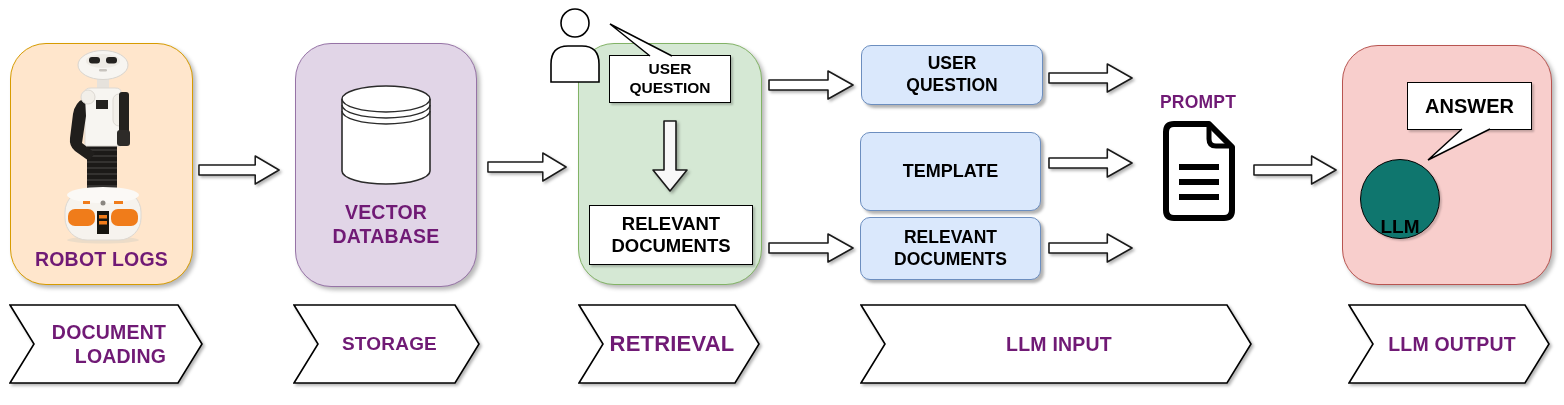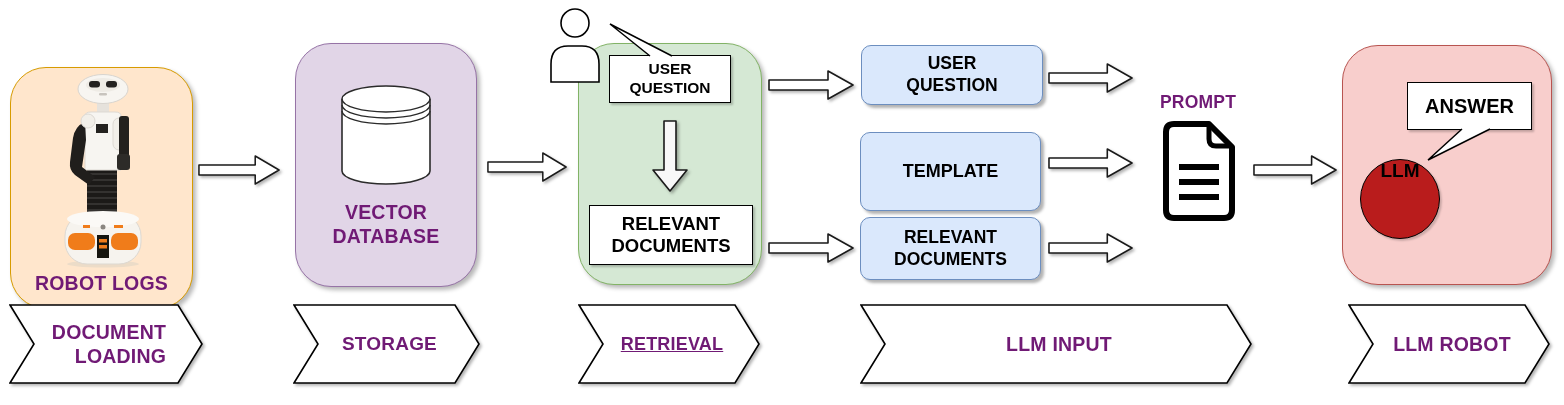--- a/index.html
+++ b/index.html
@@ -5,21 +5,21 @@
   html,body { margin:0; padding:0; background:#ffffff; }
   .canvas {
     position:relative; width:1564px; height:405px; background:#ffffff;
     font-family:"Liberation Sans", sans-serif; overflow:hidden; color:#000;
   }
   .abs { position:absolute; }
   .panel {
     position:absolute; border-radius:36px; border:1.6px solid;
     box-shadow:3px 3px 4px rgba(0,0,0,.28); box-sizing:border-box;
   }
-  .panel.orange { background:#FFE6CC; border-color:#D79B00;margin-top:24px; }
+  .panel.orange { background:#FFE6CC; border-color:#D79B00; }
   .panel.purple { background:#E1D5E7; border-color:#9673A6; }
   .panel.green  { background:#D5E8D4; border-color:#82B366; }
   .panel.pink   { background:#F8CECC; border-color:#B85450; }
   .lbl {
     position:absolute; display:flex; align-items:center; justify-content:center;
     text-align:center; font-weight:bold; white-space:pre-line; line-height:1.25;
     letter-spacing:.2px; color:#701a75;
   }
   .wbox {
     position:absolute; background:#ffffff; border:1.7px solid #000;
@@ -27,22 +27,22 @@
     justify-content:center; text-align:center; font-weight:bold;
     white-space:pre-line; line-height:1.2; box-sizing:border-box;
   }
   .bluebox {
     position:absolute; background:#DAE8FC; border:1.7px solid #6C8EBF;
     border-radius:10px; box-shadow:3px 3px 3px rgba(0,0,0,.3);
     display:flex; align-items:center; justify-content:center; text-align:center;
     font-weight:bold; white-space:pre-line; line-height:1.25; box-sizing:border-box;
   }
   .circle {
-    position:absolute; background:#b91c1c; border:1.7px solid #000; border-radius:50%;
-    box-shadow:2px 2px 2px rgba(0,0,0,.18); display:flex; align-items:flex-start;
+    position:absolute; background:#0f766e; border:1.7px solid #000; border-radius:50%;
+    box-shadow:2px 2px 2px rgba(0,0,0,.18); display:flex; align-items:flex-end;
     justify-content:center; font-weight:bold; box-sizing:border-box;
   }
   .banner { position:absolute; }
   .sh { filter:drop-shadow(2.5px 2.5px 1.5px rgba(0,0,0,.3)); }
   svg { display:block; }
 </style>
 </head>
 <body>
 
 <div class="canvas">
@@ -204,30 +204,30 @@
     <svg class="sh" width="187" height="80" viewBox="0 0 187 80">
       <path d="M1 1 L162 1 L186 40 L162 79 L1 79 L25 40 Z" fill="#ffffff" stroke="#000000" stroke-width="1.6"></path>
     </svg>
     <div class="lbl" style="left:14px;right:8px;top:0;bottom:0;font-size:19px;">STORAGE</div>
   </div>
 
   <div class="banner" style="left:578px;top:304px;width:182px;height:80px;">
     <svg class="sh" width="182" height="80" viewBox="0 0 182 80">
       <path d="M1 1 L157 1 L181 40 L157 79 L1 79 L25 40 Z" fill="#ffffff" stroke="#000000" stroke-width="1.6"></path>
     </svg>
-    <div class="lbl" style="left:14px;right:8px;top:0;bottom:0;font-size:18px;text-decoration:underline;">RETRIEVAL</div>
+    <div class="lbl" style="left:14px;right:8px;top:0;bottom:0;font-size:22px;">RETRIEVAL</div>
   </div>
 
   <div class="banner" style="left:860px;top:304px;width:392px;height:80px;">
     <svg class="sh" width="392" height="80" viewBox="0 0 392 80">
       <path d="M1 1 L367 1 L391 40 L367 79 L1 79 L25 40 Z" fill="#ffffff" stroke="#000000" stroke-width="1.6"></path>
     </svg>
     <div class="lbl" style="left:14px;right:8px;top:0;bottom:0;font-size:19.5px;">LLM INPUT</div>
   </div>
 
   <div class="banner" style="left:1348px;top:304px;width:202px;height:80px;">
     <svg class="sh" width="202" height="80" viewBox="0 0 202 80">
       <path d="M1 1 L177 1 L201 40 L177 79 L1 79 L25 40 Z" fill="#ffffff" stroke="#000000" stroke-width="1.6"></path>
     </svg>
-    <div class="lbl" style="left:14px;right:8px;top:0;bottom:0;font-size:19.5px;">LLM ROBOT</div>
+    <div class="lbl" style="left:14px;right:8px;top:0;bottom:0;font-size:19.5px;">LLM OUTPUT</div>
   </div>
 
 </div>
 
 </body></html>

